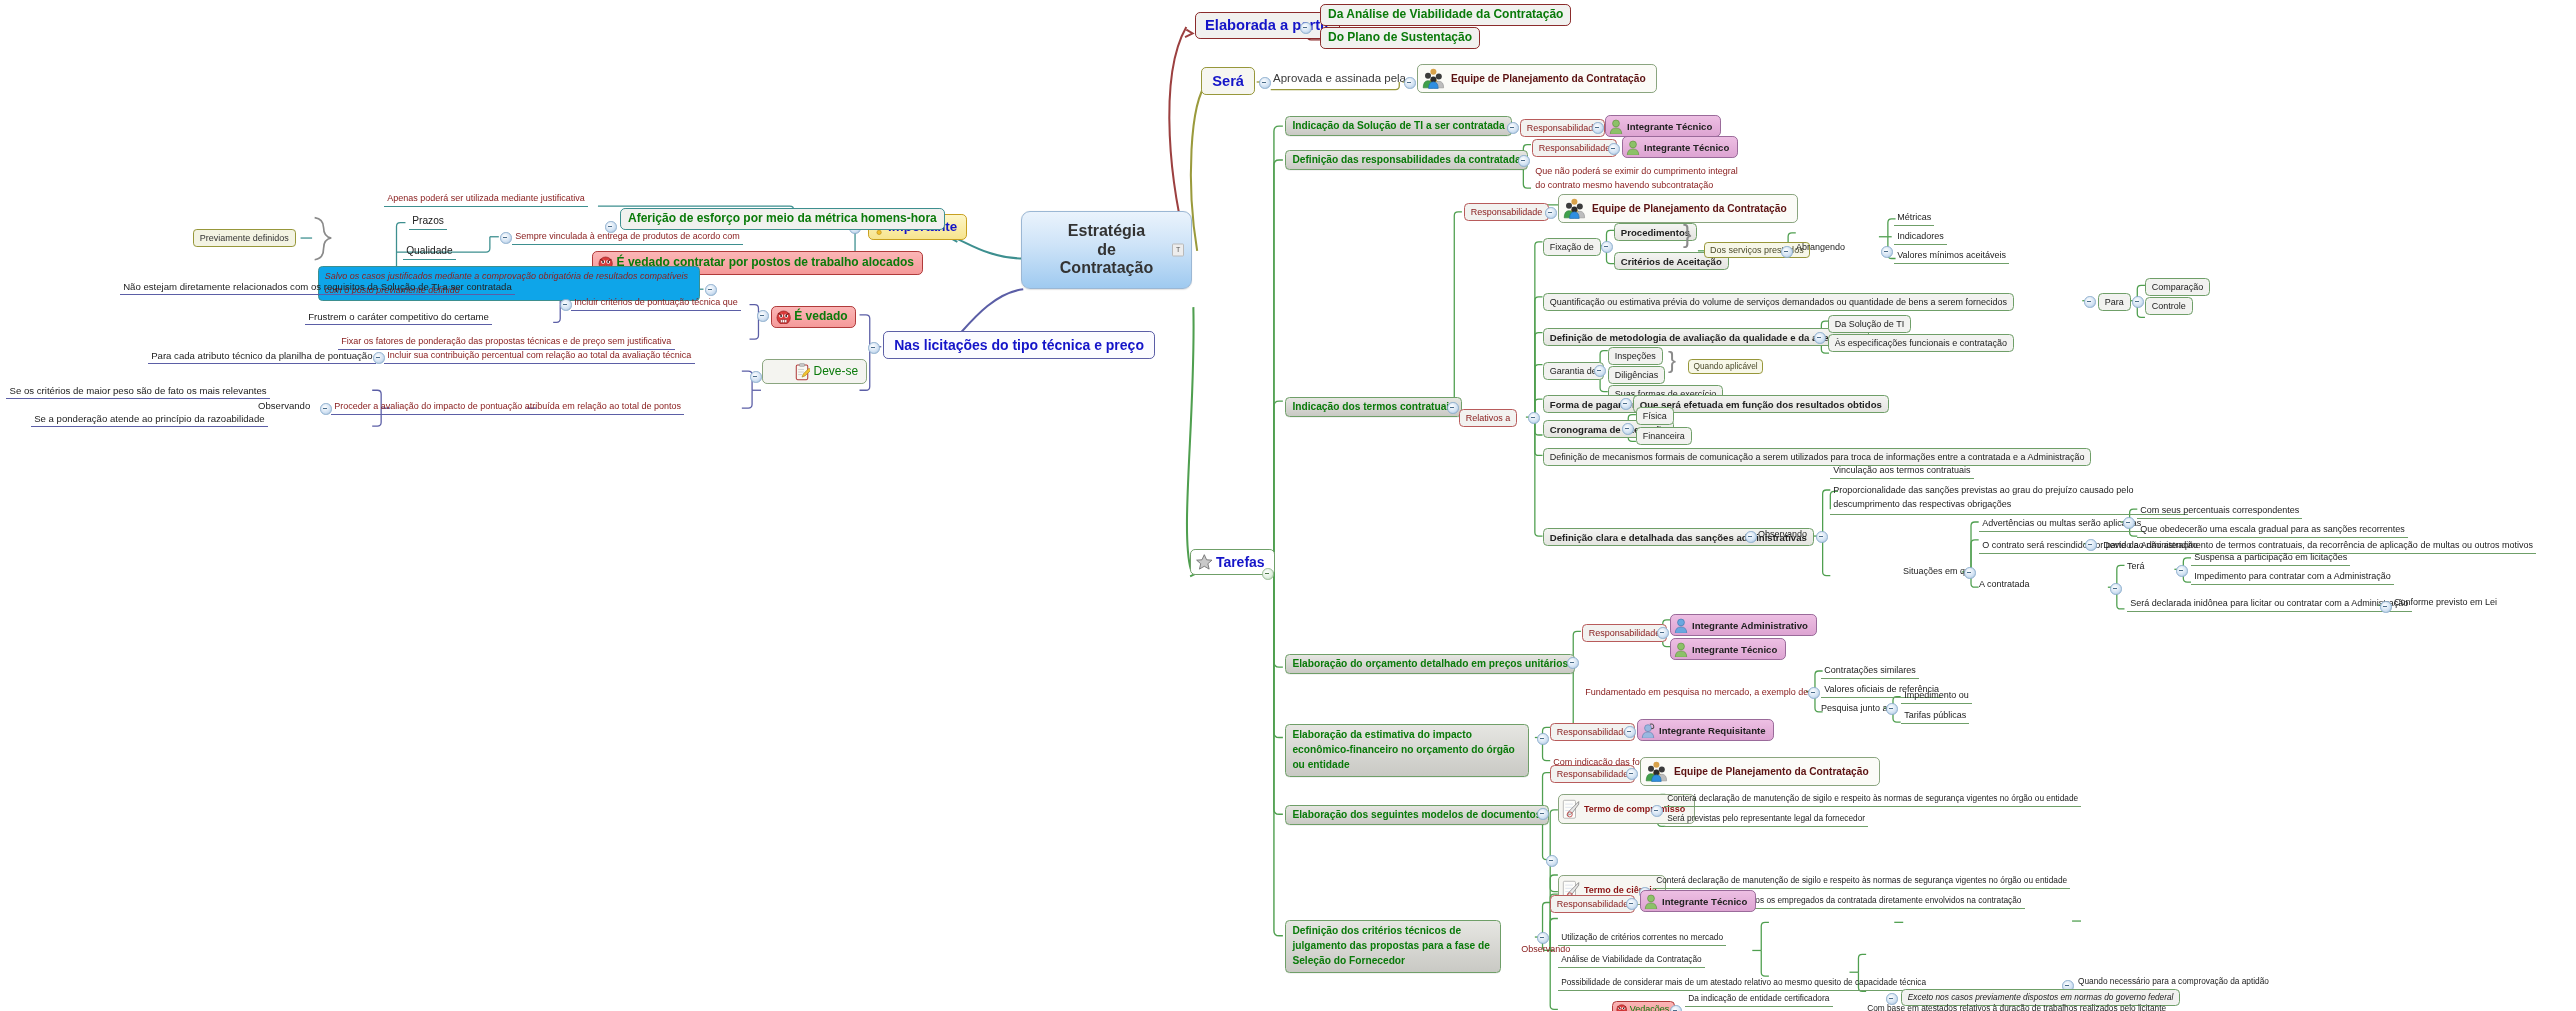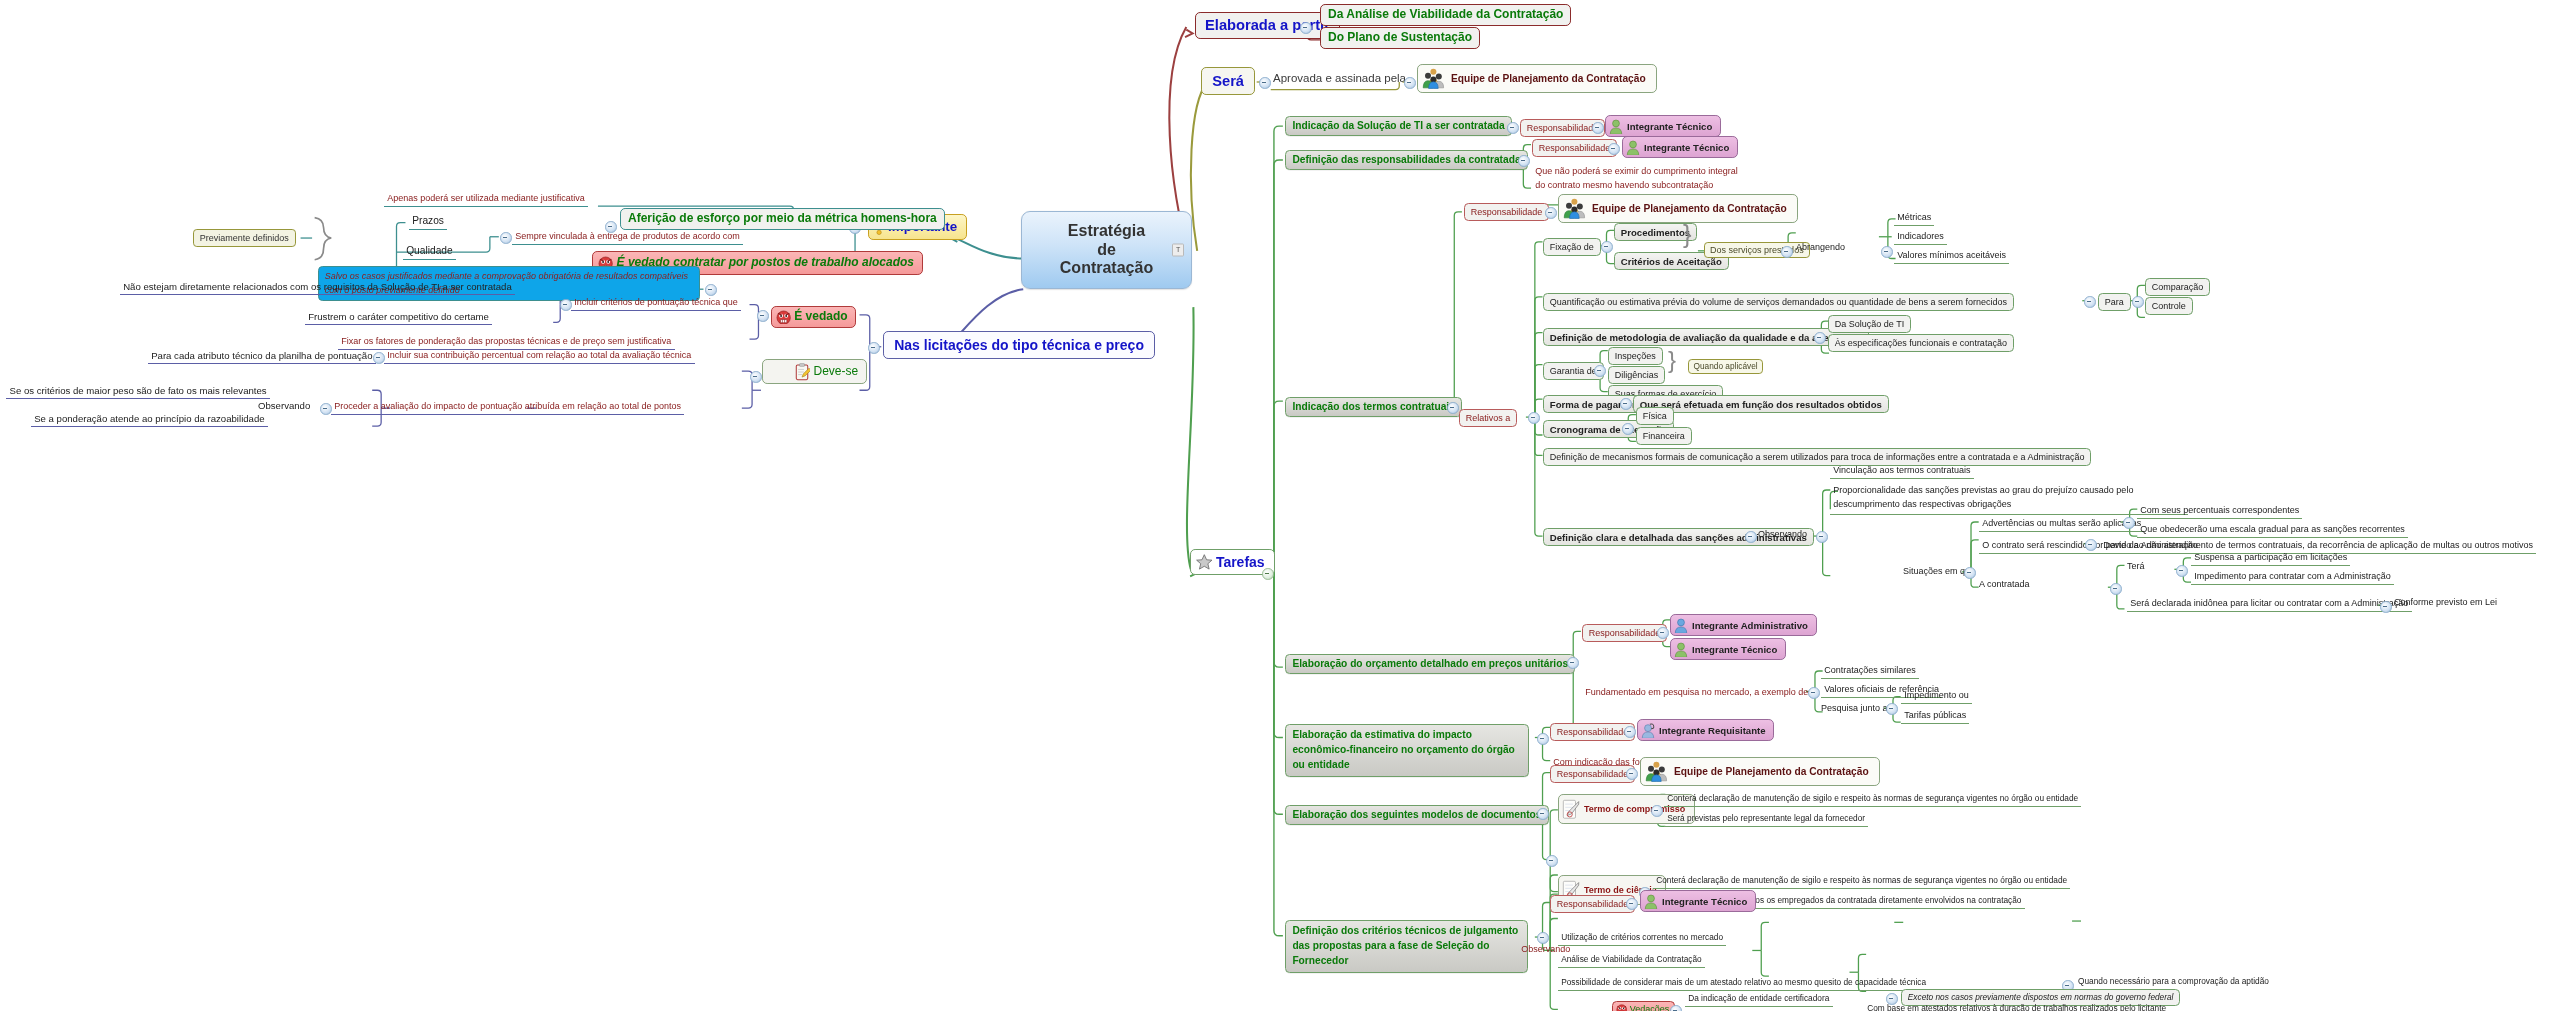--- a/index.html
+++ b/index.html
@@ -69,21 +69,21 @@
   .chip-red{
     border:1px solid #b03a3a;border-radius:5.1px;
     background:linear-gradient(180deg,#fbb6b6,#f59a9a);
     font-weight:bold;font-size:12px;color:#0a7a0a;padding:2.6px 7px 2.6px 3.8px;
     display:flex;align-items:center;gap:3.2px;
   }
   .chip-red-lg{
     border:1px solid #b03a3a;border-radius:5.1px;
     background:linear-gradient(180deg,#fbb6b6,#f59a9a);
     font-weight:bold;font-size:12px;color:#0a7a0a;padding:3.8px 8.3px 3.8px 4.5px;
-    display:flex;align-items:center;gap:3.8px;font-style:italic;
+    display:flex;align-items:center;gap:3.8px;
   }
   .chip-devese{
     border:1px solid #8aa57f;border-radius:5.1px;background:#f4f4f0;
     font-size:12px;color:#0a7a0a;padding:2.6px 7.7px 2.6px 3.8px;
     display:flex;align-items:center;gap:3.2px;
   }
   .chip-vedacoes{
     border:0.9px solid #b03a3a;border-radius:4.5px;
     background:linear-gradient(180deg,#fbb6b6,#f59a9a);
     font-size:9px;color:#0a7a0a;padding:1.9px 5.1px 1.9px 2.6px;
@@ -954,21 +954,21 @@
   <span>Termo de ciência</span>
 </div>
 <div class="dot" style="left:1639px;top:887px;"></div>
 <div class="node underline f13 t-dark" style="left:1653px;top:875px;">
   <span>Conterá declaração de manutenção de sigilo e respeito às normas de segurança vigentes no órgão ou entidade</span>
 </div>
 <div class="node underline f13 t-dark" style="left:1653px;top:895px;">
   <span>Será assinado pelo por todos os empregados da contratada diretamente envolvidos na contratação</span>
 </div>
 
-<div class="node task two" style="left:1285px;top:920px;width:243px;">
+<div class="node task two" style="left:1285px;top:920px;width:216px;">
   <span>Definição dos critérios técnicos de julgamento das propostas para a fase de Seleção do Fornecedor</span>
 </div>
 <div class="dot" style="left:1537px;top:932px;"></div>
 <div class="node box f14 t-red" style="left:1550px;top:895px;border-color:#b85b5b;">
   <span>Responsabilidade</span>
 </div>
 <div class="dot" style="left:1626px;top:898px;"></div>
 <div class="node person" style="left:1640px;top:890px;">
   <span class="ico ico-person">
     <svg viewBox="0 0 22 24" width="14" height="15.3">

